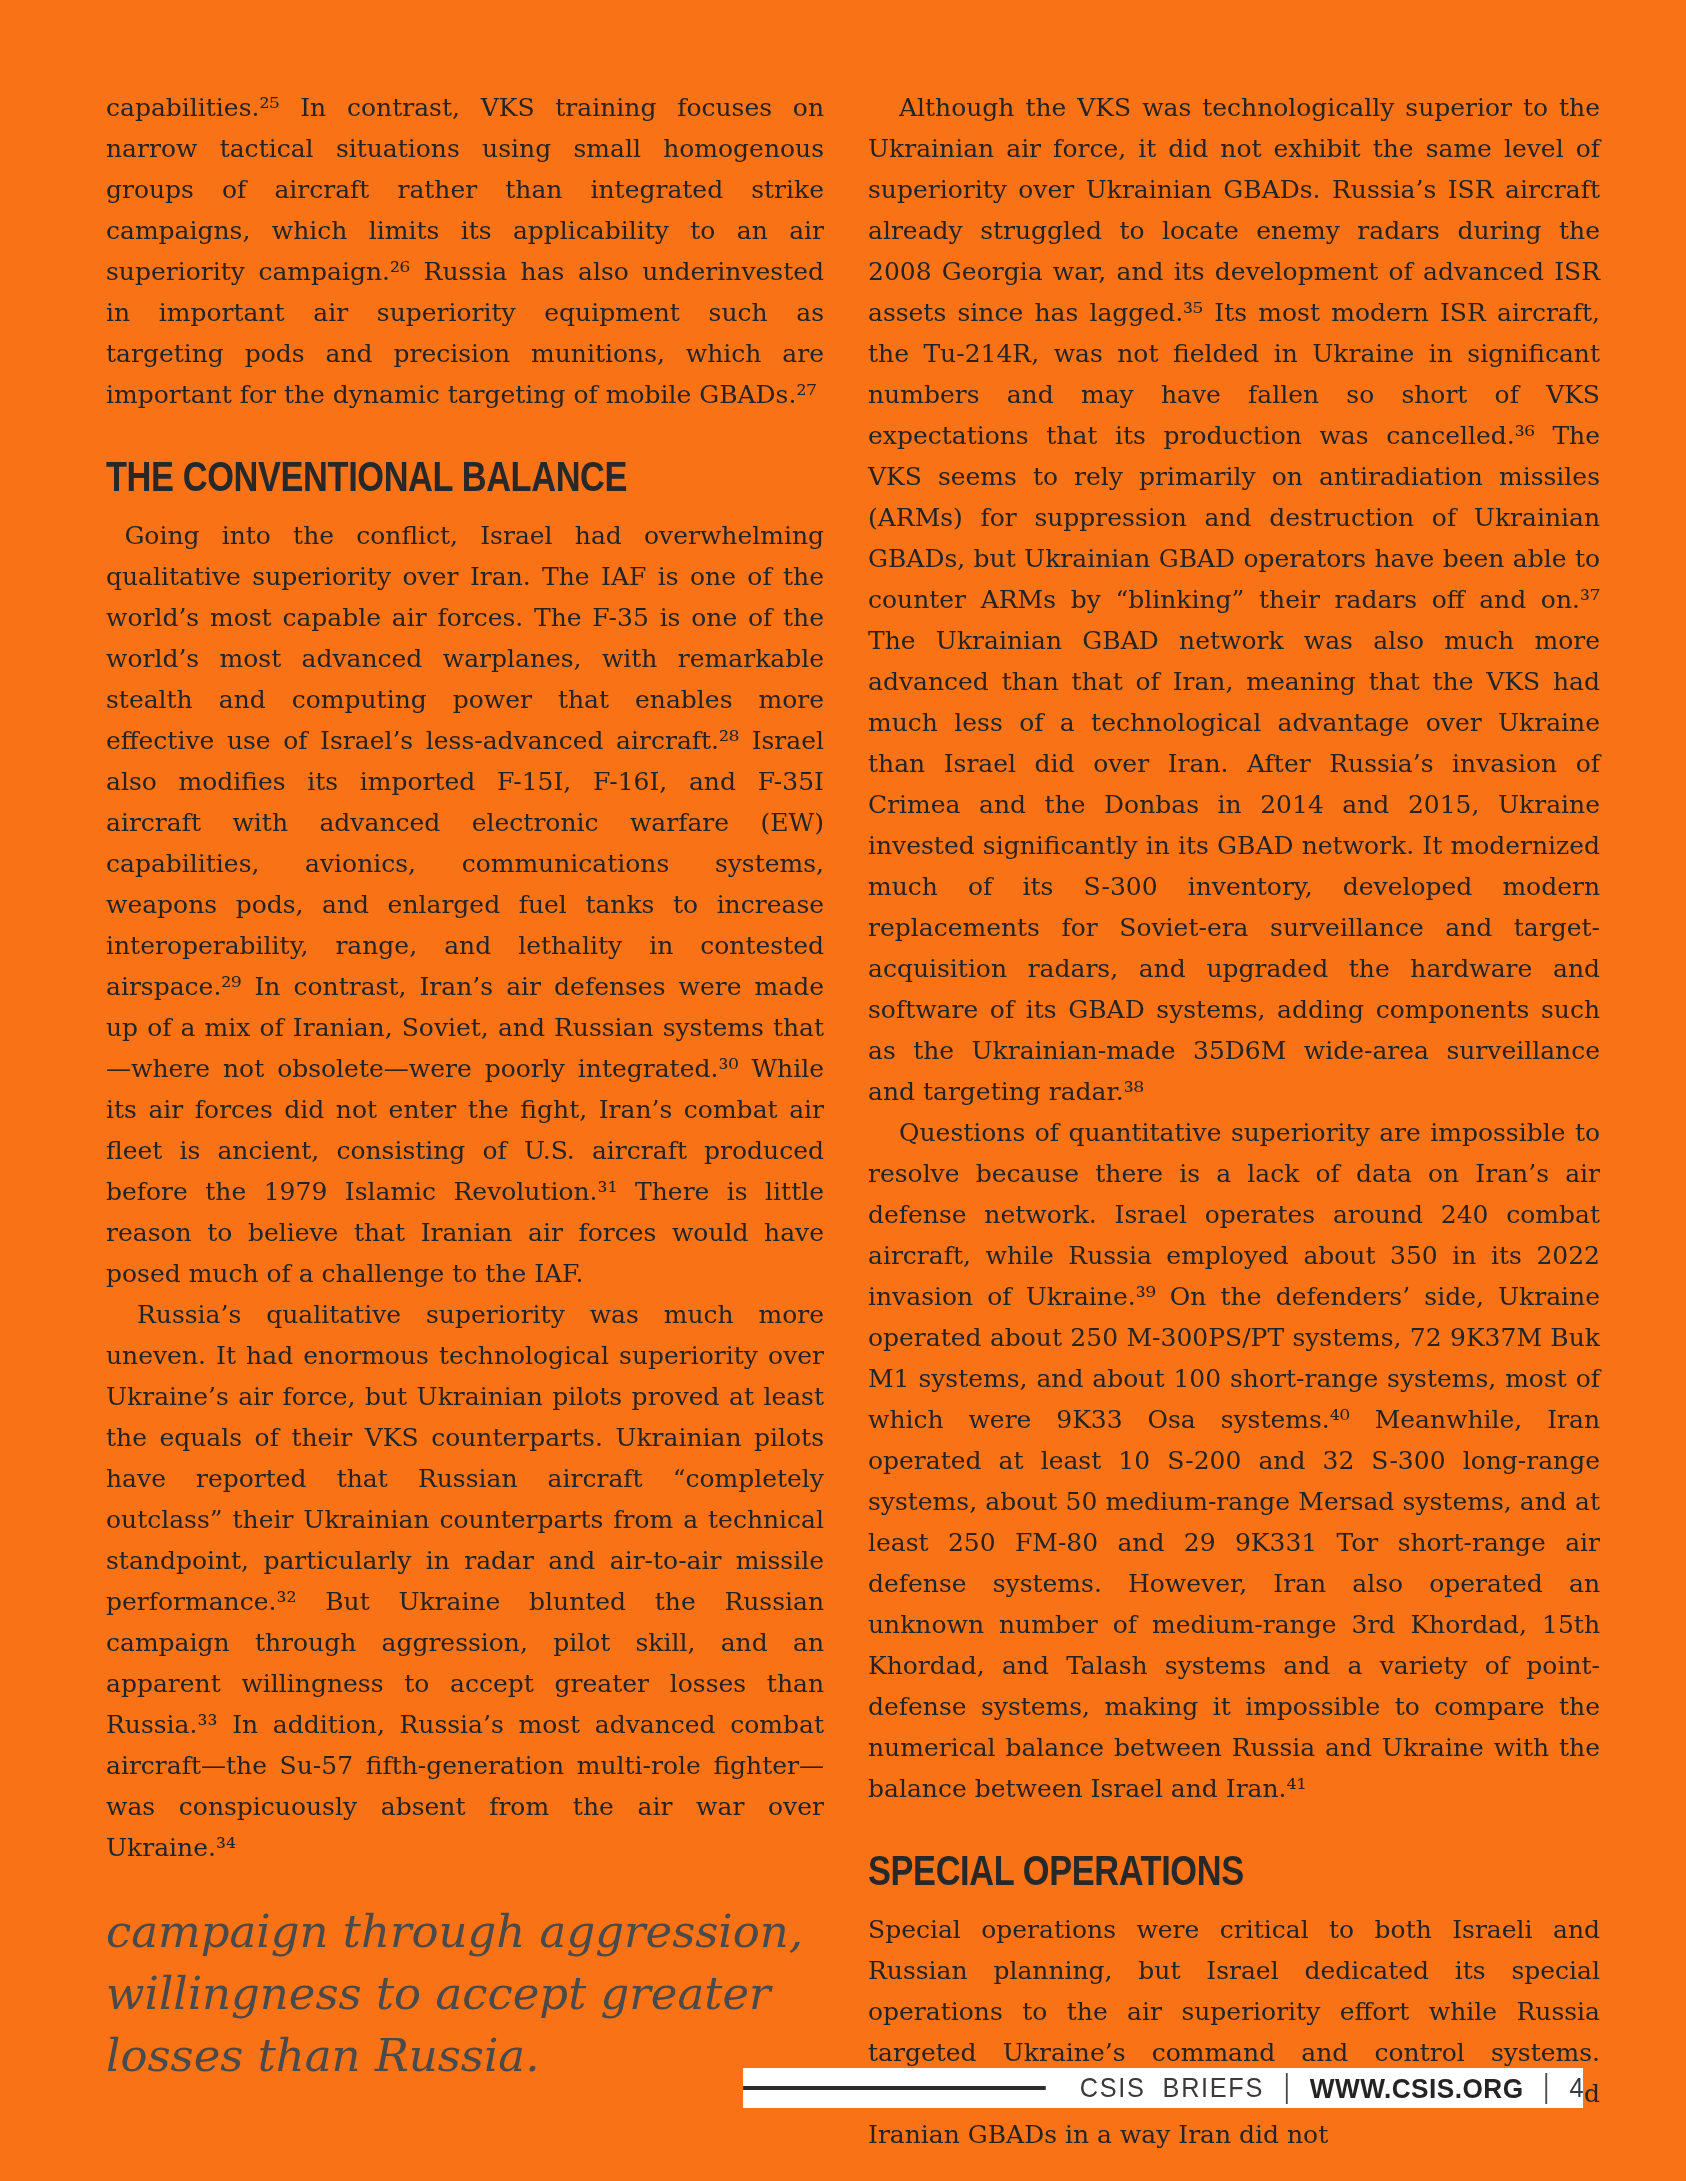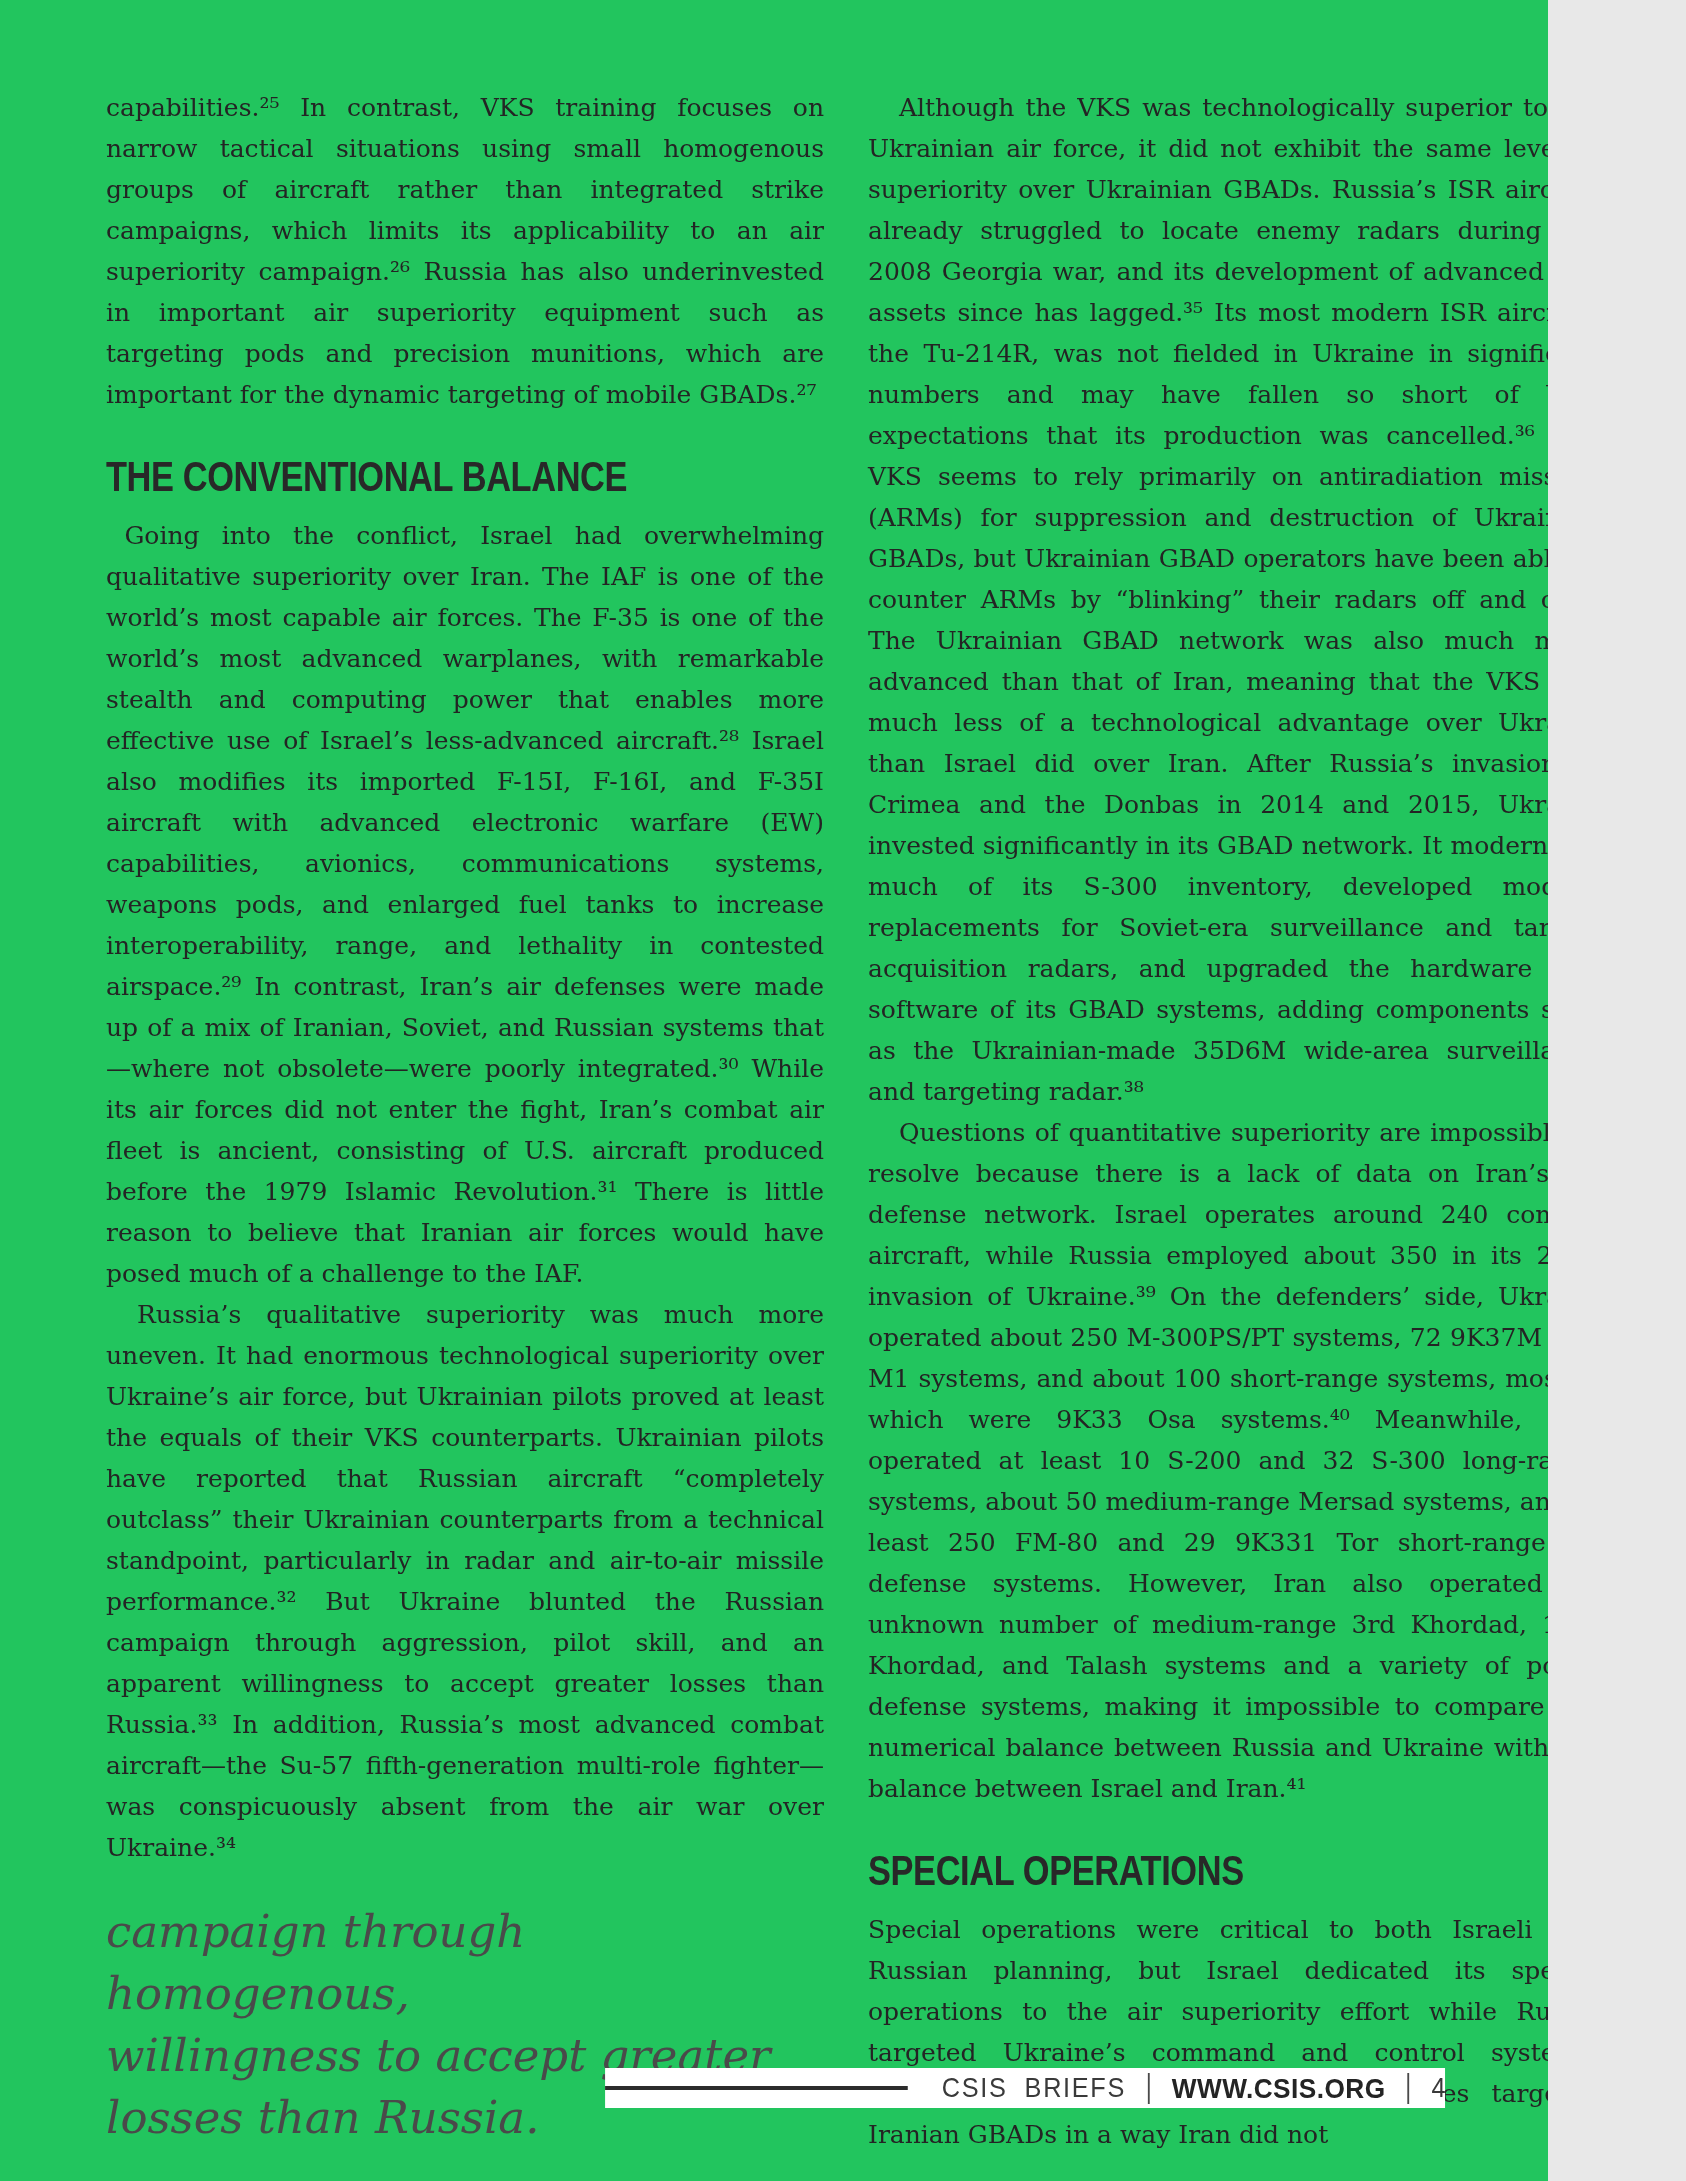--- a/index.html
+++ b/index.html
@@ -1,23 +1,22 @@
 <!DOCTYPE html>
 <html lang="en" style="font-size:14.7px"><head>
 <meta charset="utf-8">
 <style>
   html,body { margin:0; padding:0; background:#e8e8e8; }
   .page {
     position:relative;
-    width:1520px; height:2182px;
-    background:#22c55e;
+    width:1686px; height:2182px;
+    background:#f97316;
     overflow:hidden;
     font-family:"DejaVu Serif", serif;
     color:#242424;
-    padding-left:28px;
   }
   .col {
     position:absolute;
     top:87px;
     text-align:justify;
     font-size:25px;
     line-height:41px;
     hyphens:auto;
     -webkit-hyphens:auto;
   }
@@ -72,21 +71,21 @@
 <body>
 
 <div class="page">
 
   <div class="col col-left">
     <p>capabilities.²⁵ In contrast, VKS training focuses on narrow tactical situations using small homogenous groups of aircraft rather than integrated strike campaigns, which limits its applicability to an air superiority campaign.²⁶ Russia has also underinvested in important air superiority equipment such as targeting pods and precision munitions, which are important for the dynamic targeting of mobile GBADs.²⁷</p>
     <div class="section-heading">THE CONVENTIONAL BALANCE</div>
     <p class="indent-sm">Going into the conflict, Israel had overwhelming qualitative superiority over Iran. The IAF is one of the world’s most capable air forces. The F-35 is one of the world’s most advanced warplanes, with remarkable stealth and computing power that enables more effective use of Israel’s less-advanced aircraft.²⁸ Israel also modifies its imported F-15I, F-16I, and F-35I aircraft with advanced electronic warfare (EW) capabilities, avionics, communications systems, weapons pods, and enlarged fuel tanks to increase interoperability, range, and lethality in contested airspace.²⁹ In contrast, Iran’s air defenses were made up of a mix of Iranian, Soviet, and Russian systems that—where not obsolete—were poorly integrated.³⁰ While its air forces did not enter the fight, Iran’s combat air fleet is ancient, consisting of U.S. aircraft produced before the 1979 Islamic Revolution.³¹ There is little reason to believe that Iranian air forces would have posed much of a challenge to the IAF.</p>
     <p class="indent">Russia’s qualitative superiority was much more uneven. It had enormous technological superiority over Ukraine’s air force, but Ukrainian pilots proved at least the equals of their VKS counterparts. Ukrainian pilots have reported that Russian aircraft “completely outclass” their Ukrainian counterparts from a technical standpoint, particularly in radar and air-to-air missile performance.³² But Ukraine blunted the Russian campaign through aggression, pilot skill, and an apparent willingness to accept greater losses than Russia.³³ In addition, Russia’s most advanced combat aircraft—the Su-57 fifth-generation multi-role fighter—was conspicuously absent from the air war over Ukraine.³⁴</p>
     <div class="pull-quote">
-      <span>campaign through homogenous,</span>
+      <span>campaign through aggression,</span>
       <span>willingness to accept greater</span>
       <span>losses than Russia.</span>
     </div>
   </div>
 
   <div class="col col-right">
     <p class="indent">Although the VKS was technologically superior to the Ukrainian air force, it did not exhibit the same level of superiority over Ukrainian GBADs. Russia’s ISR aircraft already struggled to locate enemy radars during the 2008 Georgia war, and its development of advanced ISR assets since has lagged.³⁵ Its most modern ISR aircraft, the Tu-214R, was not fielded in Ukraine in significant numbers and may have fallen so short of VKS expectations that its production was cancelled.³⁶ The VKS seems to rely primarily on antiradiation missiles (ARMs) for suppression and destruction of Ukrainian GBADs, but Ukrainian GBAD operators have been able to counter ARMs by “blinking” their radars off and on.³⁷ The Ukrainian GBAD network was also much more advanced than that of Iran, meaning that the VKS had much less of a technological advantage over Ukraine than Israel did over Iran. After Russia’s invasion of Crimea and the Donbas in 2014 and 2015, Ukraine invested significantly in its GBAD network. It modernized much of its S-300 inventory, developed modern replacements for Soviet-era surveillance and target-acquisition radars, and upgraded the hardware and software of its GBAD systems, adding components such as the Ukrainian-made 35D6M wide-area surveillance and targeting radar.³⁸</p>
     <p class="indent">Questions of quantitative superiority are impossible to resolve because there is a lack of data on Iran’s air defense network. Israel operates around 240 combat aircraft, while Russia employed about 350 in its 2022 invasion of Ukraine.³⁹ On the defenders’ side, Ukraine operated about 250 M-300PS/PT systems, 72 9K37M Buk M1 systems, and about 100 short-range systems, most of which were 9K33 Osa systems.⁴⁰ Meanwhile, Iran operated at least 10 S-200 and 32 S-300 long-range systems, about 50 medium-range Mersad systems, and at least 250 FM-80 and 29 9K331 Tor short-range air defense systems. However, Iran also operated an unknown number of medium-range 3rd Khordad, 15th Khordad, and Talash systems and a variety of point-defense systems, making it impossible to compare the numerical balance between Russia and Ukraine with the balance between Israel and Iran.⁴¹</p>
     <div class="section-heading">SPECIAL OPERATIONS</div>
     <p>Special operations were critical to both Israeli and Russian planning, but Israel dedicated its special operations to the air superiority effort while Russia targeted Ukraine’s command and control systems. Crucially, Israel’s special operations forces targeted Iranian GBADs in a way Iran did not</p>

